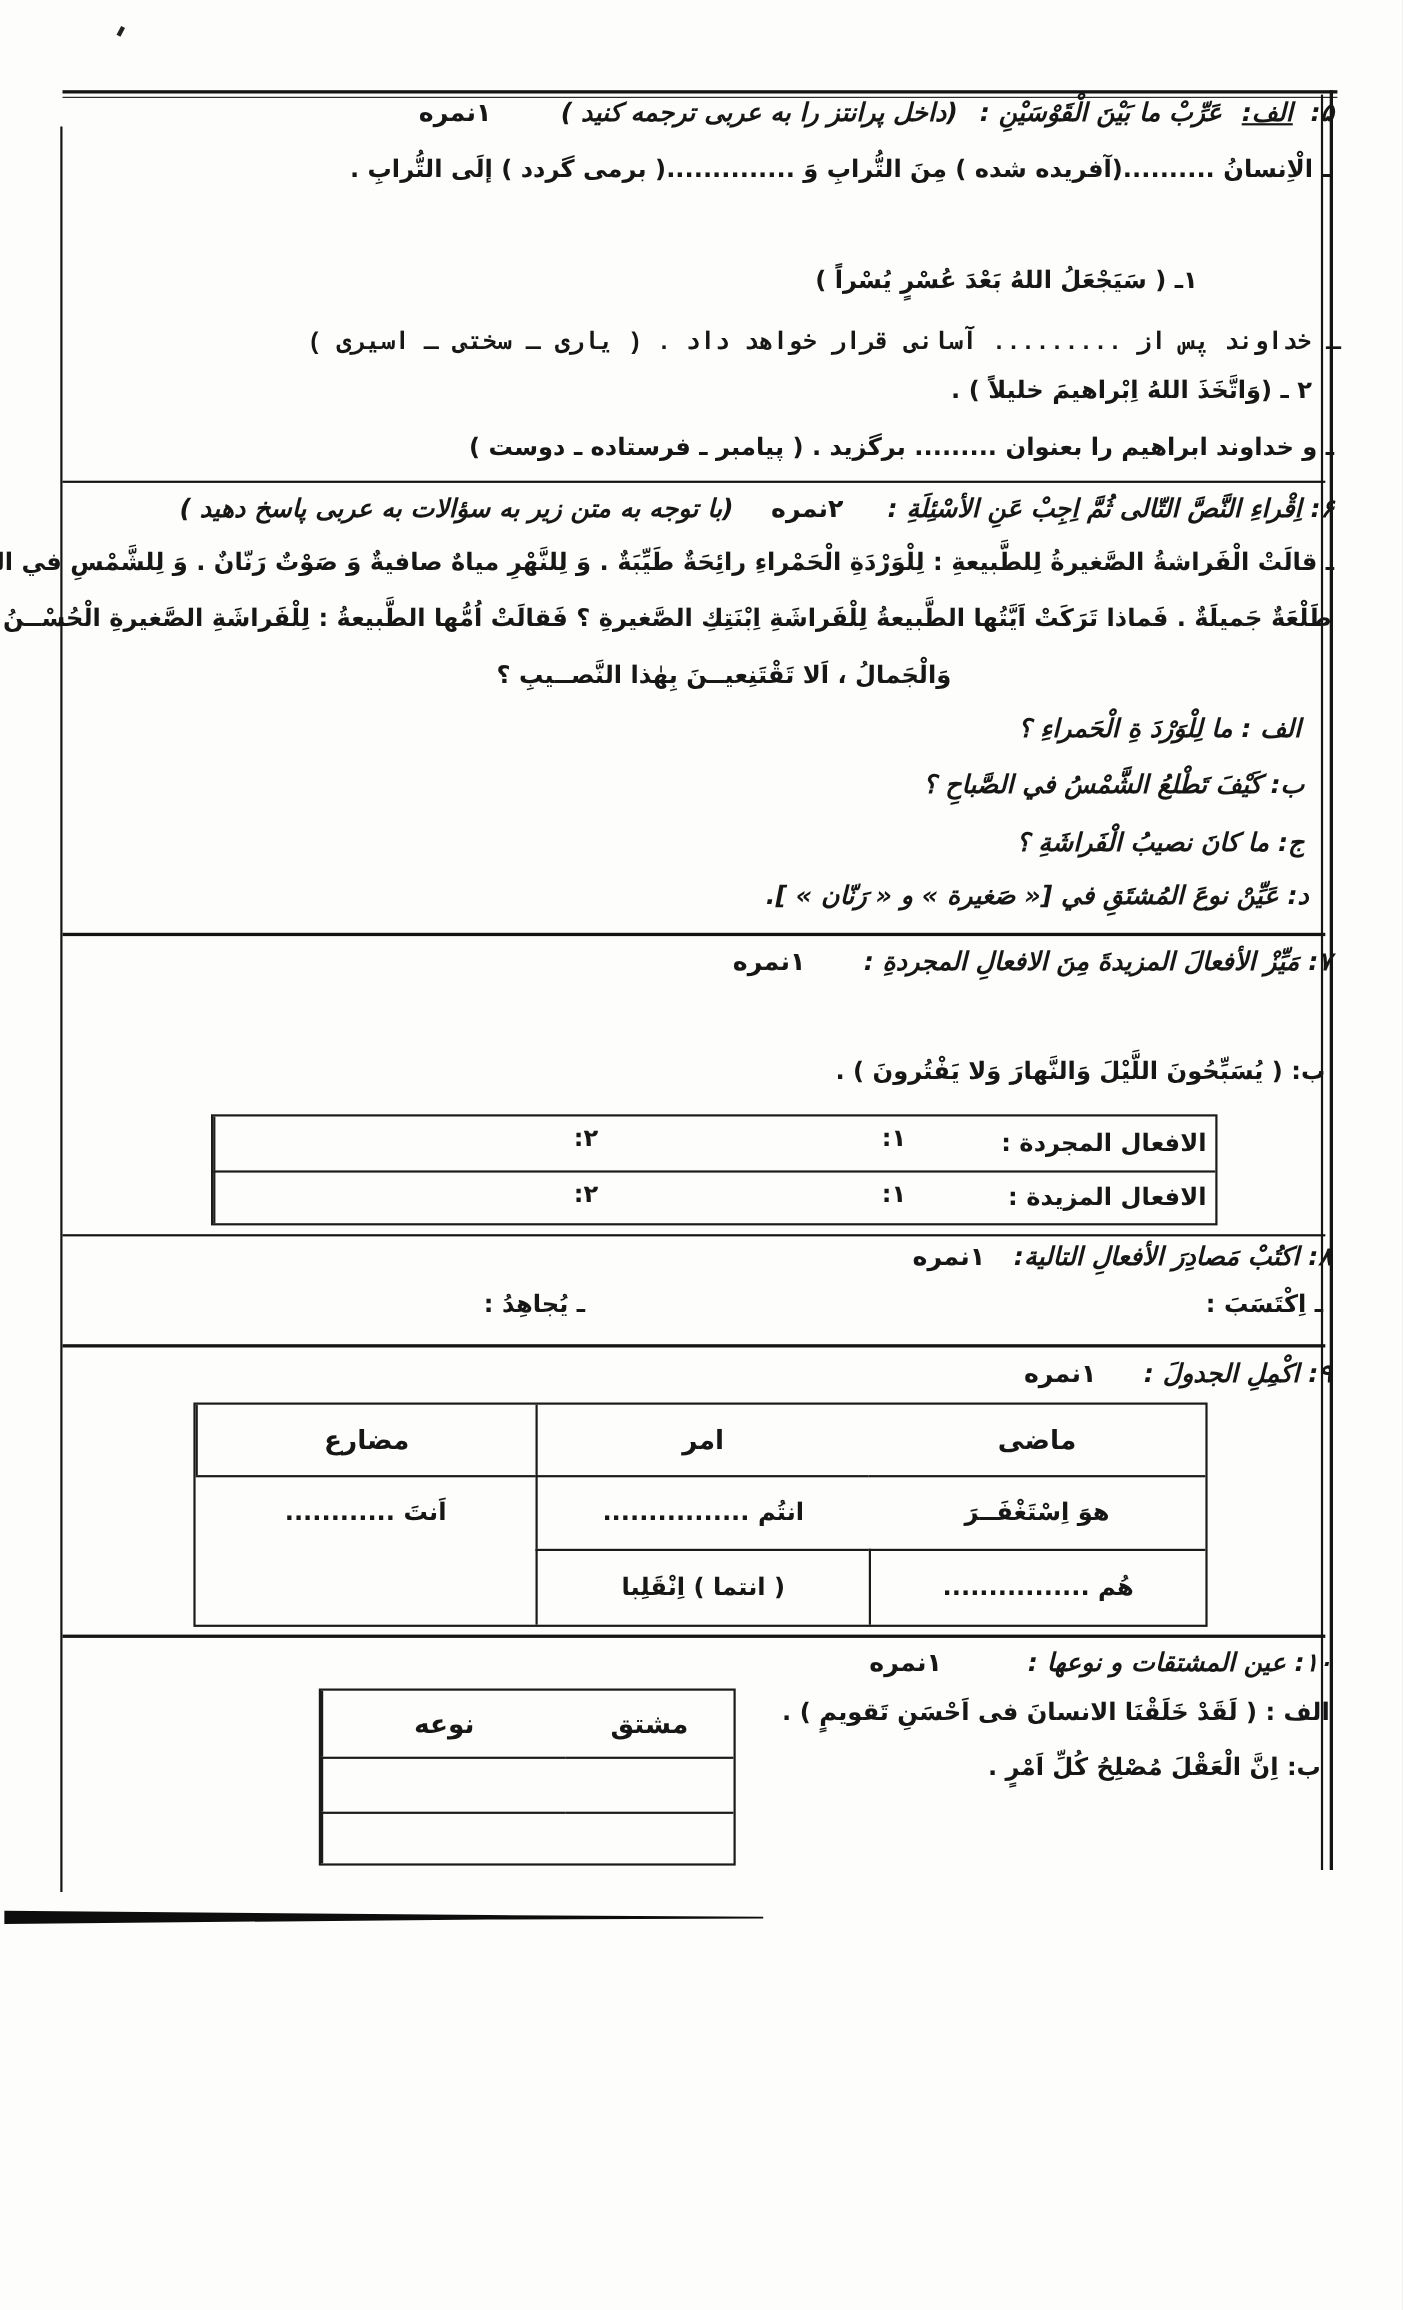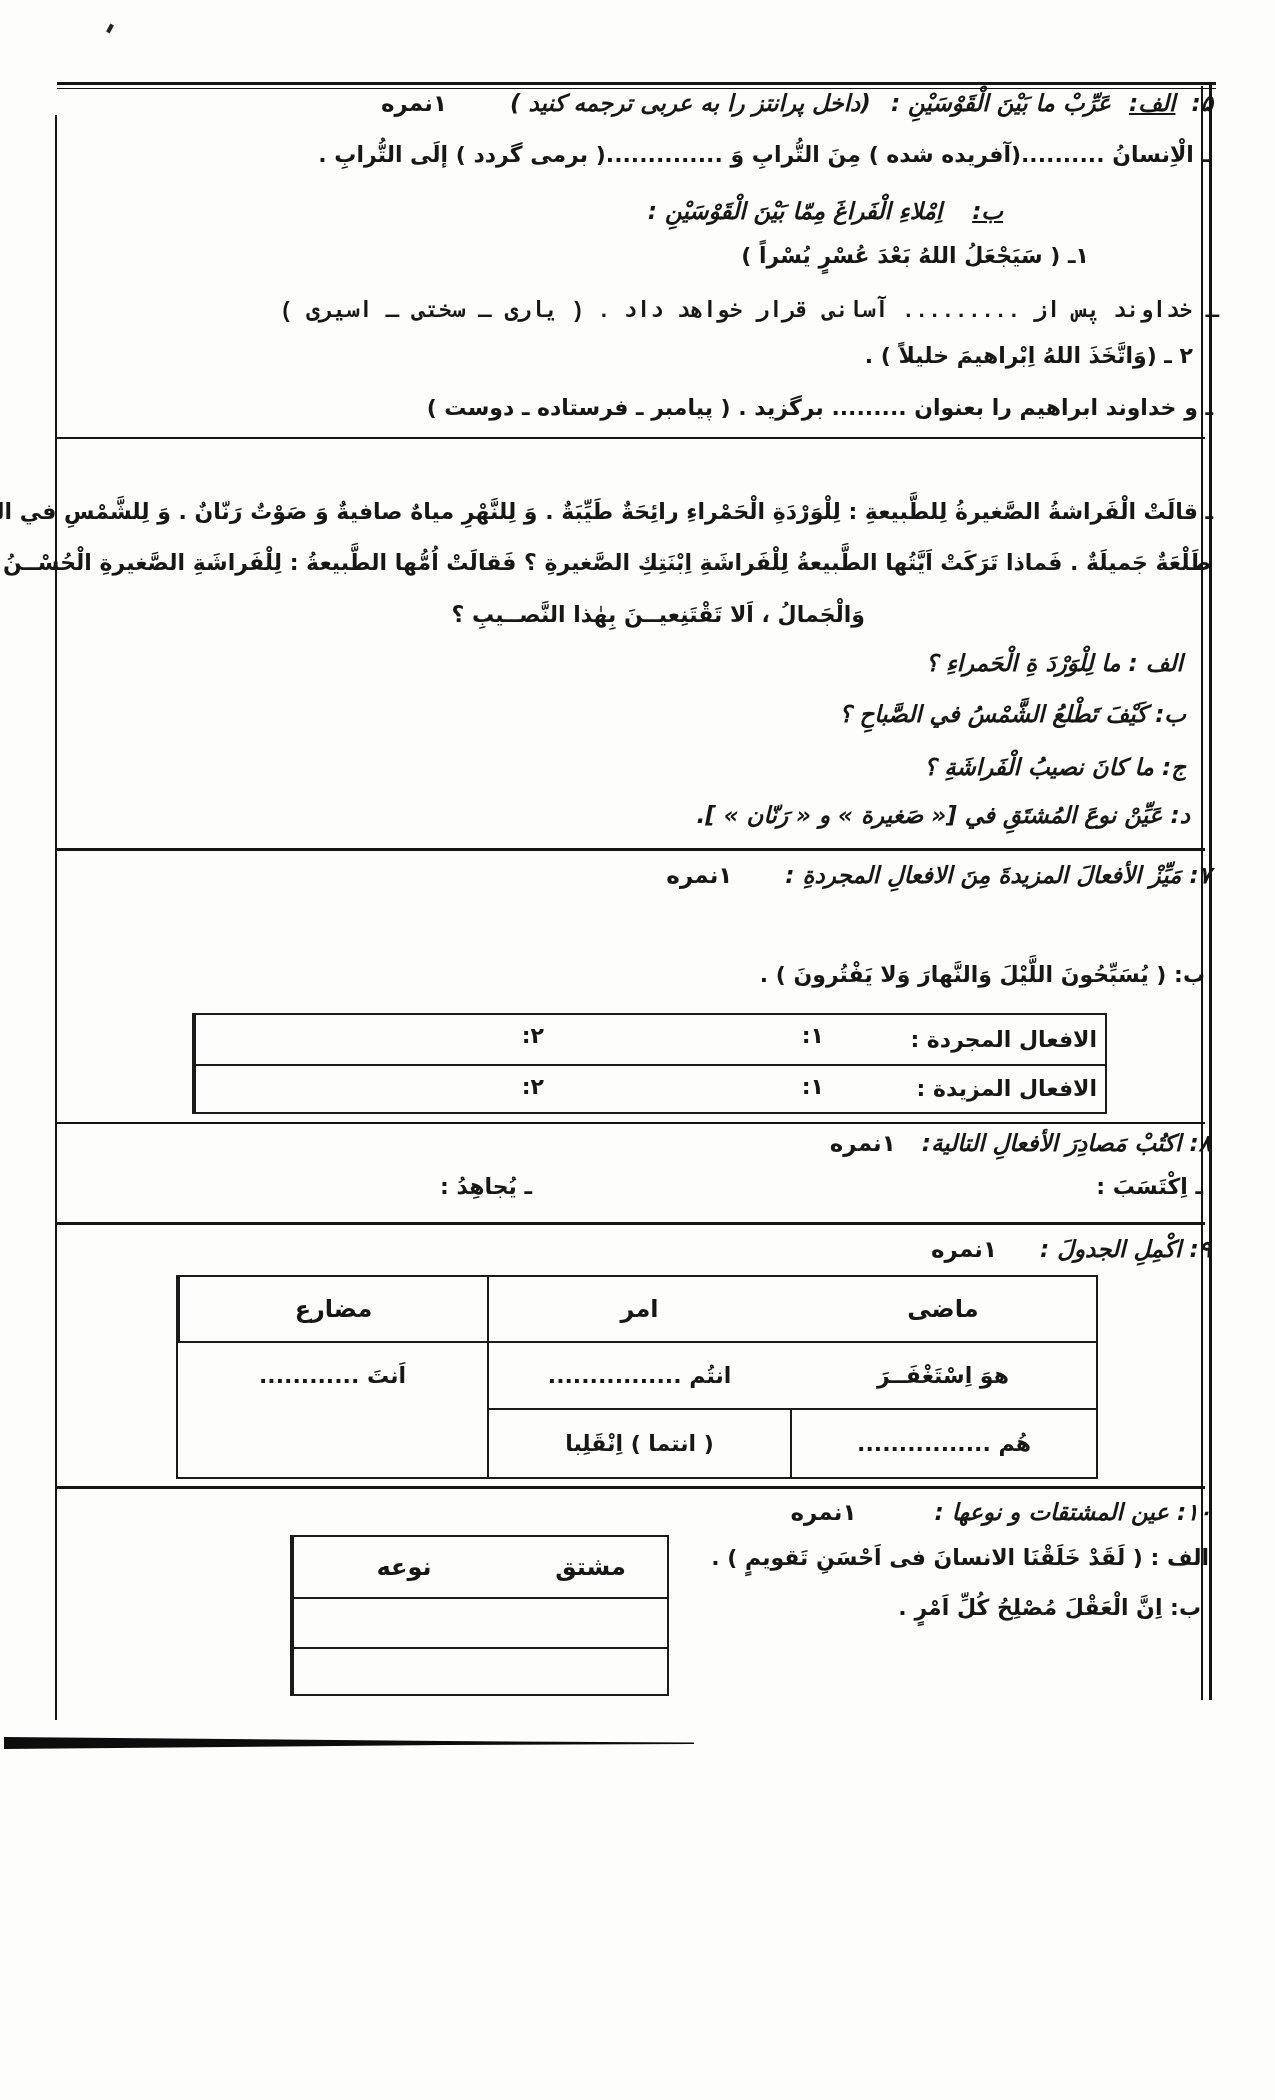--- a/index.html
+++ b/index.html
@@ -40,31 +40,32 @@
   <div class="rule" style="left:1201px; top:86px; width:2px; height:1614px;"></div>
 
   <div class="line hdr" style="top:88px; right:62px;">
     <span>۵:</span>
     <span class="u" style="margin-right:8px;">الف:</span>
     <span style="margin-right:10px;">عَرِّبْ ما بَيْنَ الْقَوْسَيْنِ :</span>
     <span style="margin-right:12px;">(داخل پرانتز را به عربی ترجمه کنید )</span>
     <span style="margin-right:55px; font-style:normal;">۱نمره</span>
   </div>
   <div class="line" style="top:140px; right:66px;">ـ الْاِنسانُ ..........(آفریده شده ) مِنَ التُّرابِ وَ ..............( برمی گردد ) إلَی التُّرابِ .</div>
-  <div class="line hdr" style="top:196px; right:272px;">
-    <span class="u">ب:</span>
-    <span style="margin-right:22px;">اِمْلاءِ الْفَراغَ مِمّا بَيْنَ الْقَوْسَيْنِ :</span>
-  </div>
   <div class="line" style="top:241px; right:186px;">۱ـ ( سَيَجْعَلُ اللهُ بَعْدَ عُسْرٍ يُسْراً )</div>
   <div class="line" style="top:297px; right:56px;font-family:Liberation Mono, monospace;">ـ خداوند پس از ......... آسانی قرار خواهد داد .  ( یاری ـ سختی ـ اسیری )</div>
   <div class="line" style="top:341px; right:82px;text-align:right;">۲ ـ (وَاتَّخَذَ اللهُ اِبْراهيمَ خليلاً ) .</div>
   <div class="line" style="top:393px; right:62px;margin-left:36px;">ـ و خداوند ابراهیم را بعنوان ......... برگزید .  ( پیامبر ـ فرستاده ـ دوست )</div>
 
   <div class="rule" style="left:57px; top:437px; width:1148px; height:2px;"></div>
 
+  <div class="line hdr" style="top:448px; right:62px;">
+    <span>۶: اِقْراءِ النَّصَّ التّالی ثُمَّ اِجِبْ عَنِ الأسْئِلَةِ :</span>
+    <span style="margin-right:32px; font-style:normal;">۲نمره</span>
+    <span style="margin-right:26px;">(با توجه به متن زیر به سؤالات به عربی پاسخ دهید )</span>
+  </div>
   <div class="line" style="top:497px; right:62px;">ـ قالَتْ الْفَراشةُ الصَّغيرةُ لِلطَّبيعةِ : لِلْوَرْدَةِ الْحَمْراءِ رائِحَةٌ طَيِّبَةٌ . وَ لِلنَّهْرِ مياهٌ صافيةٌ وَ صَوْتٌ رَنّانٌ . وَ لِلشَّمْسِ في الصَّباحِ</div>
   <div class="line" style="top:548px; right:64px;">طَلْعَةٌ جَميلَةٌ .  فَماذا تَرَكَتْ اَيَّتُها الطَّبيعةُ لِلْفَراشَةِ اِبْنَتِكِ الصَّغيرةِ ؟ فَقالَتْ اُمُّها الطَّبيعةُ : لِلْفَراشَةِ الصَّغيرةِ الْحُسْــنُ</div>
   <div class="line" style="top:600px; right:410px;">وَالْجَمالُ ، اَلا تَقْتَنِعيــنَ بِهٰذا النَّصــيبِ ؟</div>
   <div class="line hdr" style="top:648px; right:92px;">الف : ما لِلْوَرْدَ ةِ الْحَمراءِ ؟</div>
   <div class="line hdr" style="top:699px; right:89px;">ب: كَيْفَ تَطْلعُ الشَّمْسُ في الصَّباحِ ؟</div>
   <div class="line hdr" style="top:752px; right:89px;">ج: ما كانَ نصيبُ الْفَراشَةِ ؟</div>
   <div class="line hdr" style="top:800px; right:85px;">د: عَيِّنْ نوعَ المُشتَقِ في [« صَغيرة »   و  « رَنّان » ].</div>
 
   <div class="rule" style="left:57px; top:848px; width:1148px; height:3px;"></div>
 

